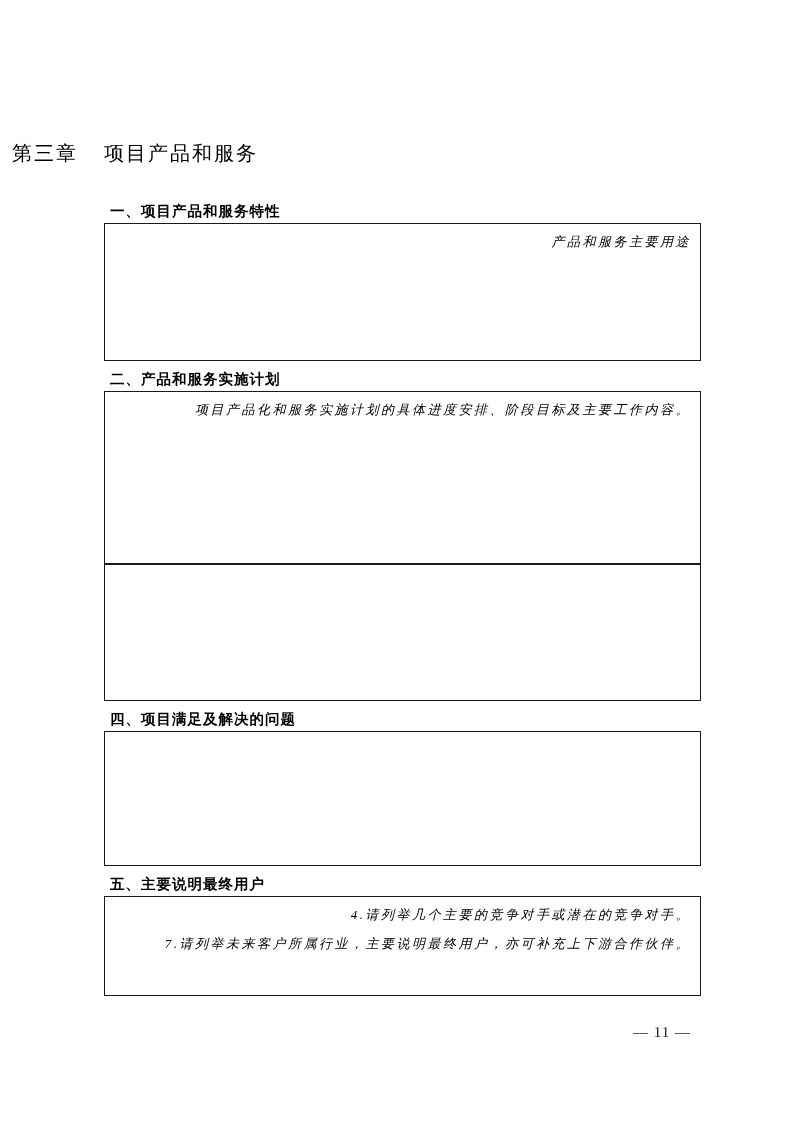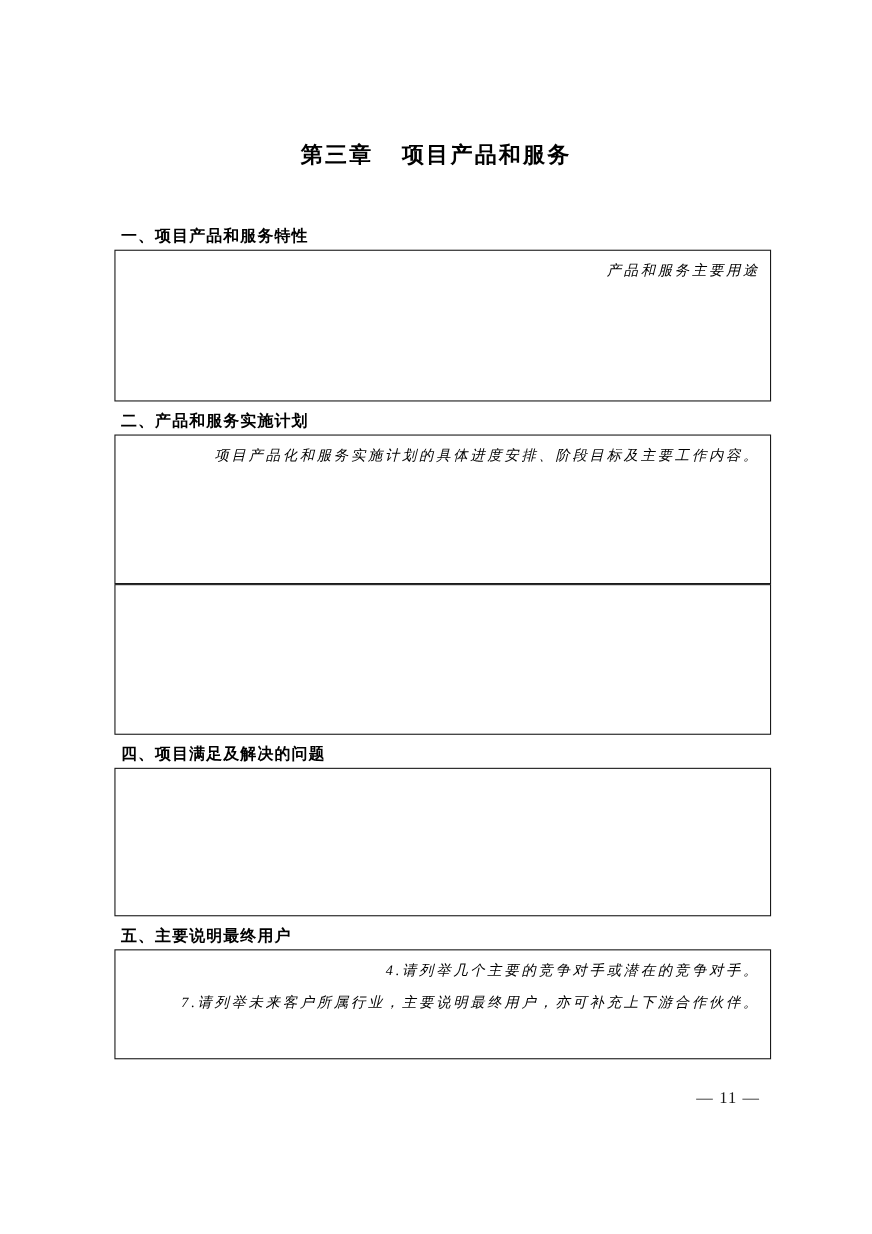--- a/index.html
+++ b/index.html
@@ -10,57 +10,57 @@
   .page {
     position: relative;
     width: 793px;
     height: 1122px;
     background: #ffffff;
     color: #000000;
     font-family: "Liberation Sans", sans-serif;
     overflow: hidden;
   }
   .chapter-title {
-    margin: 0;
+    margin: 12px;
     padding-top: 128px;
-    text-align: center;
+    text-align: left;
     font-size: 20px;
     line-height: 26px;
-    font-weight: bold;
+    font-weight: normal;
     letter-spacing: 2px;
   }
   .chapter-title .chapter-number {
     margin-right: 26px;
   }
   .content {
     margin-left: 104px;
     width: 597px;
   }
   .section:first-child .section-heading {
-    margin-top: 52px;
+    margin-top: 36px;
   }
   .section-heading {
     margin: 9px 0 3px 0;
     padding-left: 6px;
     font-size: 14.5px;
     line-height: 18px;
     font-weight: bold;
     letter-spacing: 1px;
   }
   .box {
     box-sizing: border-box;
     border: 1.5px solid #1a1a1a;
     width: 597px;
     height: 137px;
     padding: 8px 9px;
     background: #ffffff;
     text-align: right;
   }
   #sections .section:nth-child(1) .box { height: 138px; }
-  #sections .section:nth-child(2) .box { height: 136px; }
+  #sections .section:nth-child(2) .box { height: 173px; }
   #sections .section:nth-child(3) .box { height: 137px; }
   #sections .section:nth-child(4) .box { height: 135px; }
   #sections .section:nth-child(5) .box { height: 100px; }
   .box-line {
     font-family: "Liberation Serif", serif;
     font-style: italic;
     font-size: 13px;
     line-height: 20px;
     letter-spacing: 2.5px;
     margin-bottom: 9px;

